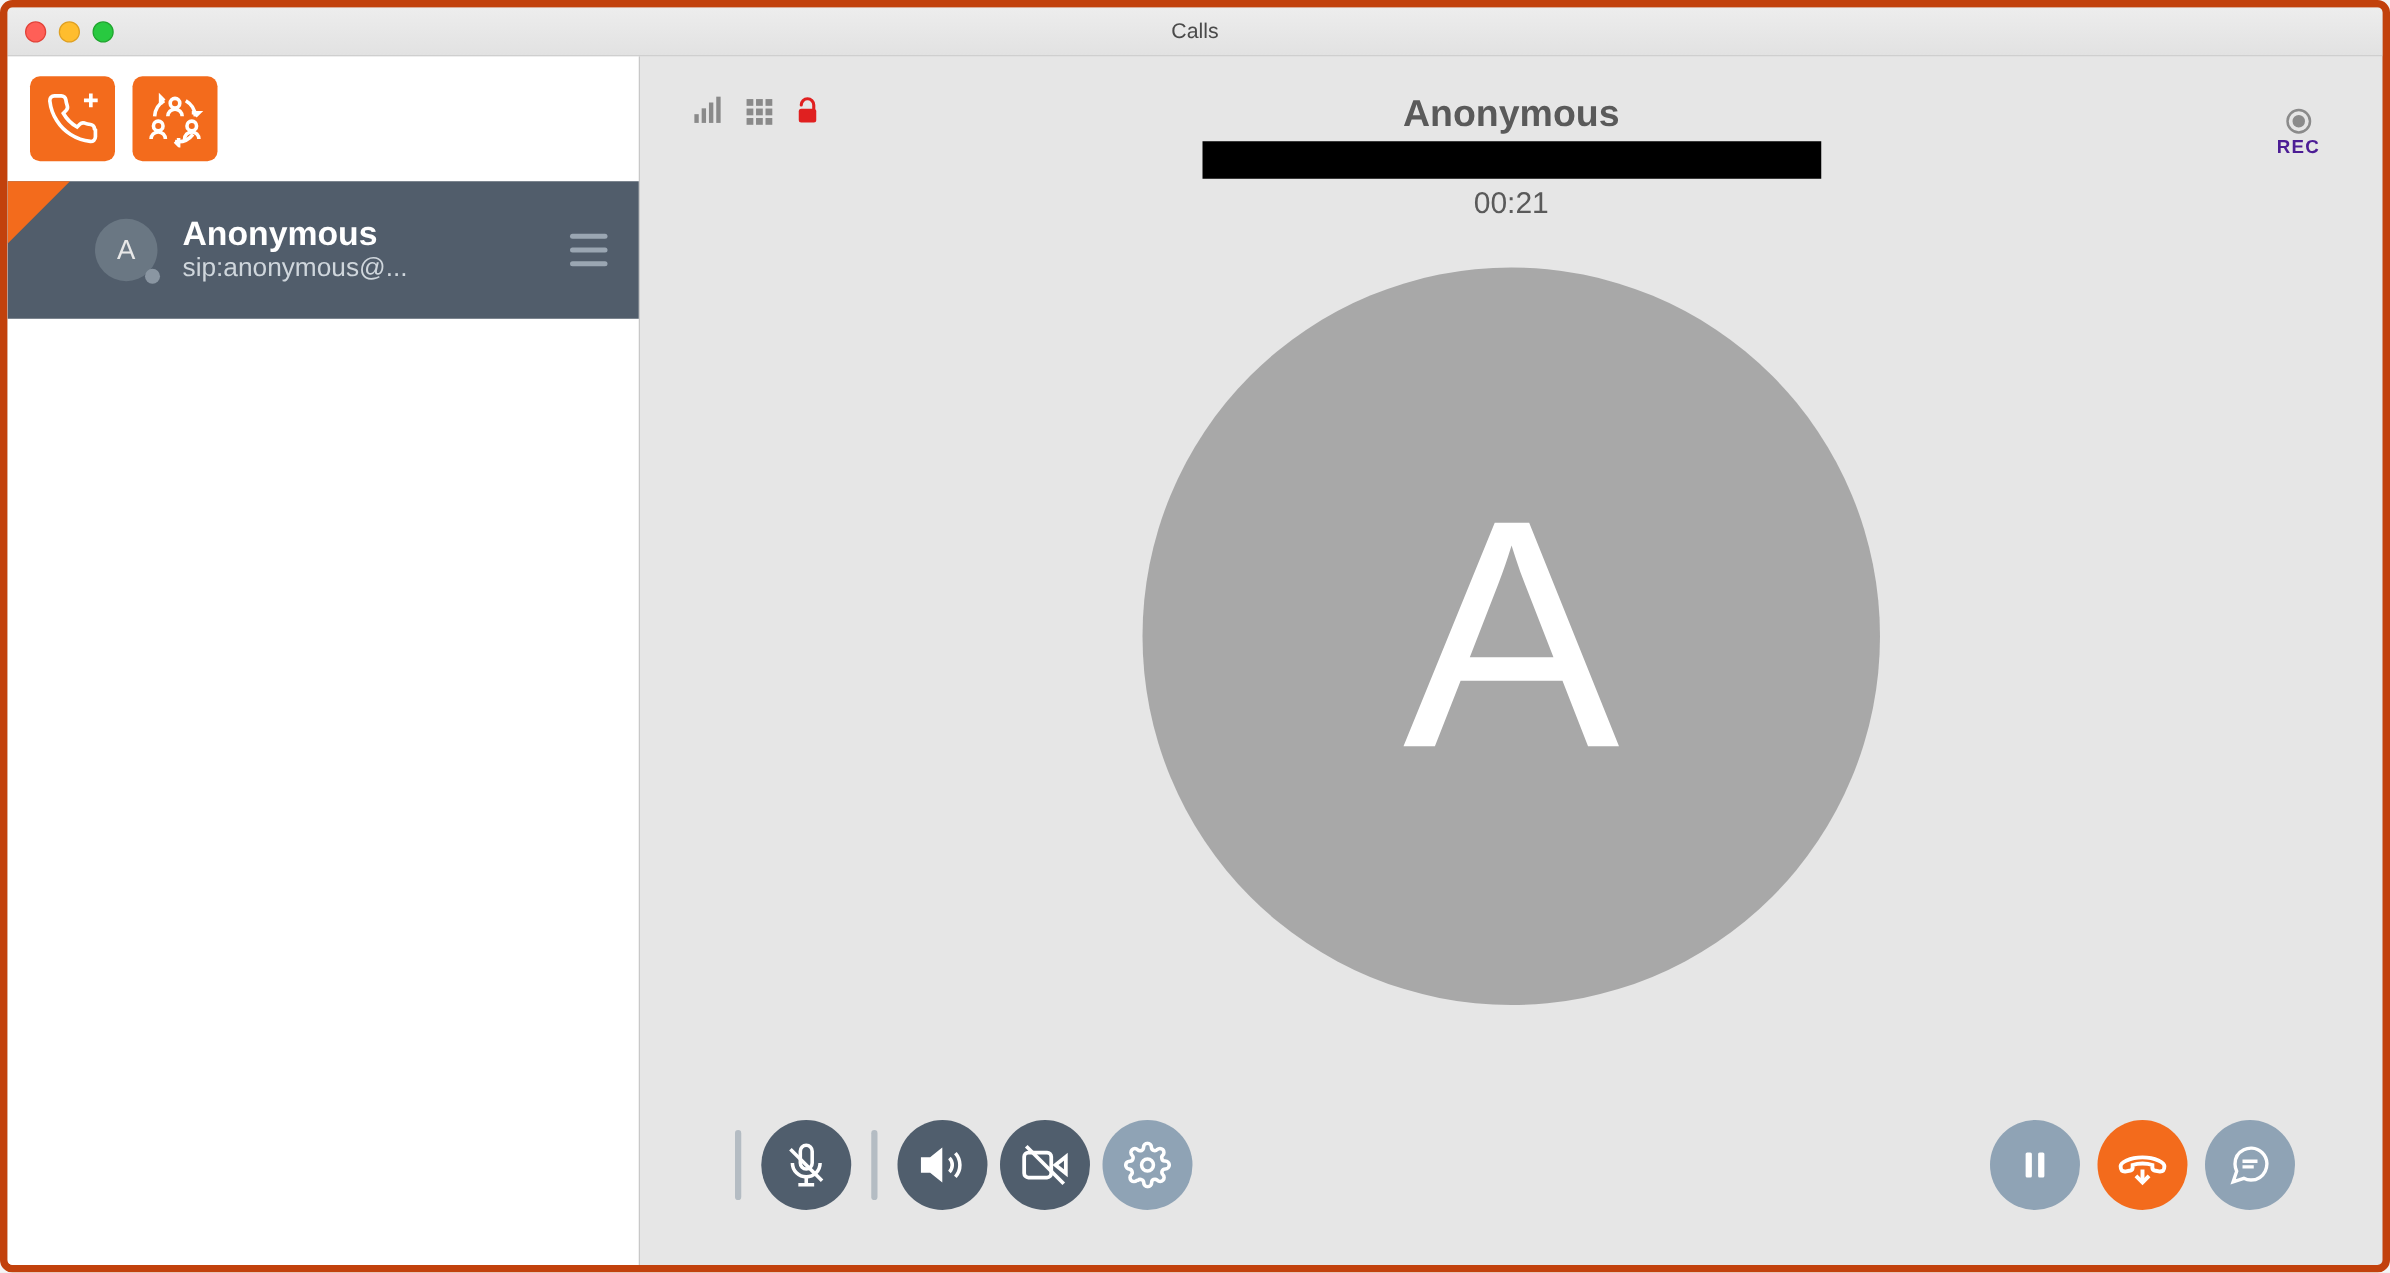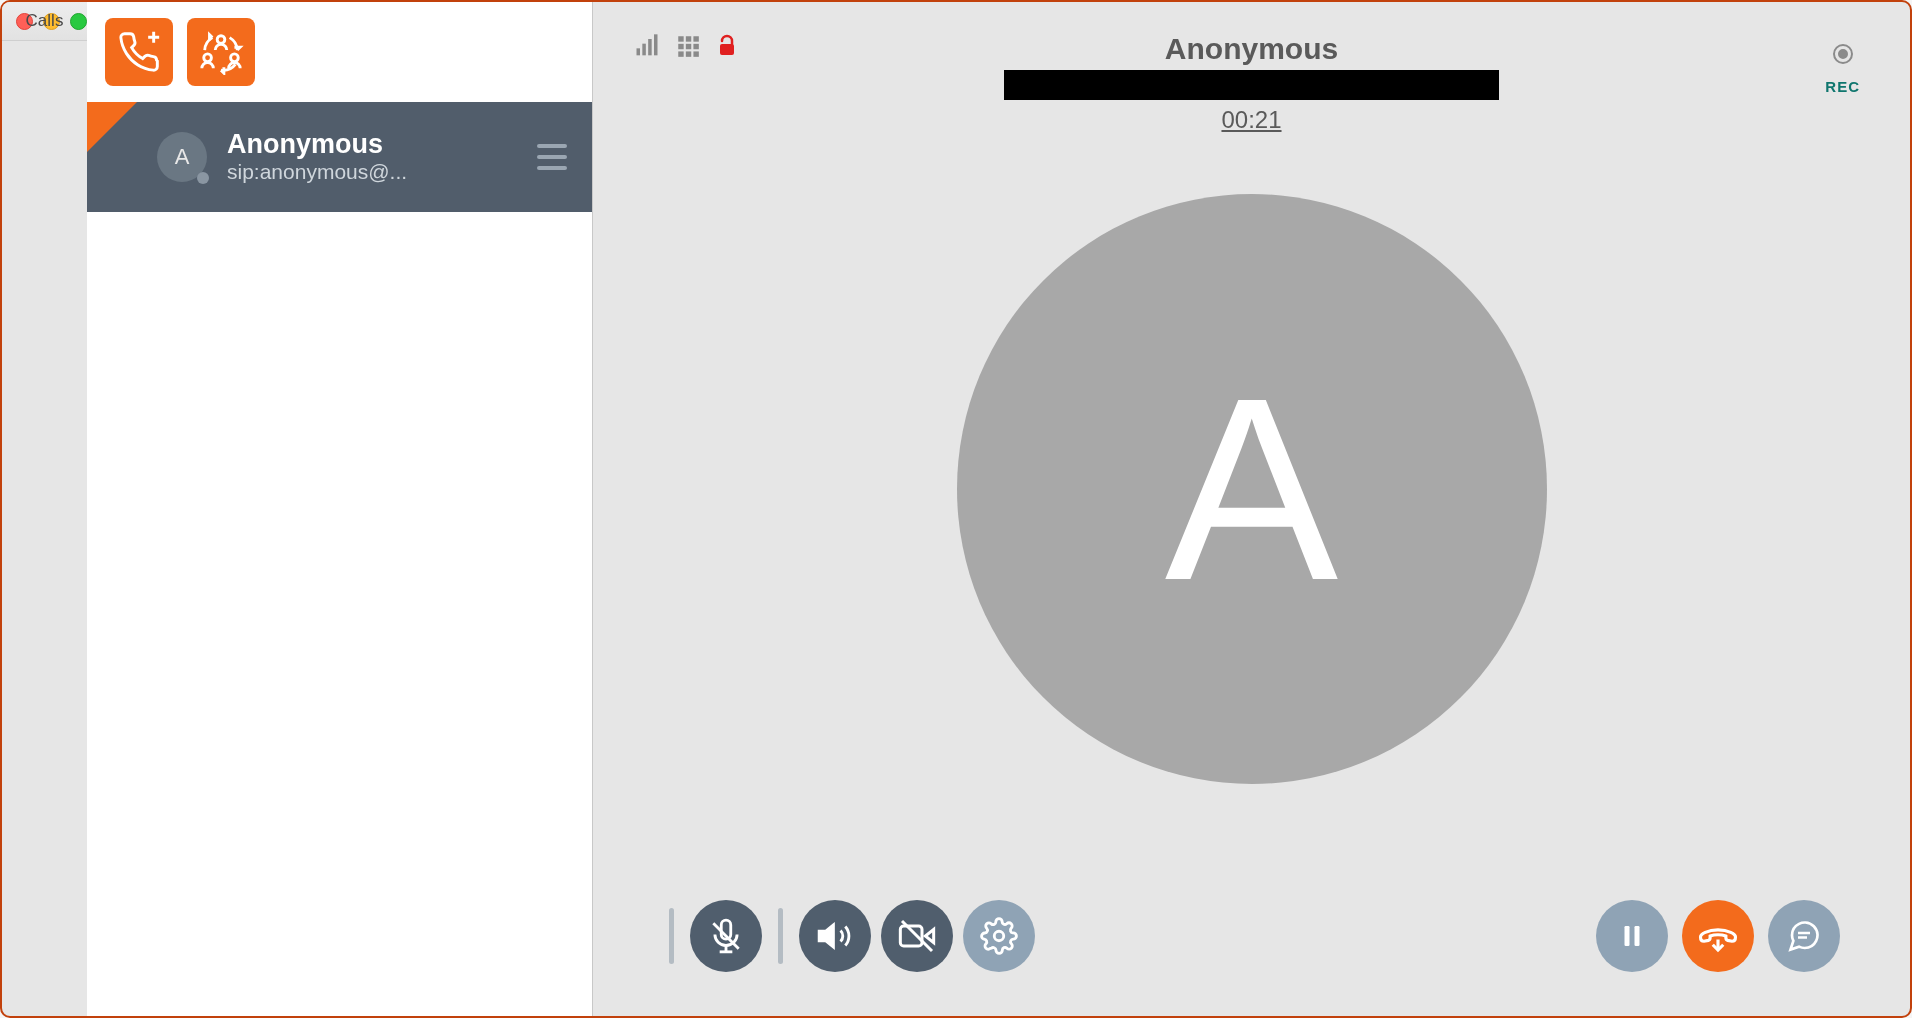--- a/index.html
+++ b/index.html
@@ -11,24 +11,24 @@
     --bg-main:#e6e6e6;
     --titlebar:#e7e6e6;
     --sidebar:#ffffff;
     --btn-grey:#505e6d;
     --btn-light:#8fa3b5;
   }
   html,body{margin:0;padding:0;width:100%;height:100%;font-family:-apple-system,Helvetica,Arial,sans-serif;background:#f5f5f5;}
   .window{
     width:1912px;height:1018px;
     box-sizing:border-box;
-    border:2px solid #c2410c;
+    border:6px solid #c2410c;
     border-radius:10px;
     overflow:hidden;
-    display:flex;flex-direction:row;
+    display:flex;flex-direction:column;
     background:var(--bg-main);
   }
   .titlebar{
     height:38px;
     background:linear-gradient(#ededed,#e2e2e2);
     border-bottom:1px solid #cfcfcf;
     display:flex;align-items:center;
     position:relative;
   }
   .traffic{display:flex;gap:10px;margin-left:14px;}
@@ -80,22 +80,22 @@
 
   .main{
     flex:1;display:flex;flex-direction:column;position:relative;
     padding:30px 40px 0 40px;
   }
   .top-row{display:flex;align-items:flex-start;height:70px;}
   .status-icons{display:flex;gap:14px;align-items:center;color:#7d7d7d;}
   .center-info{position:absolute;left:0;right:0;top:30px;display:flex;flex-direction:column;align-items:center;pointer-events:none;}
   .caller-big-name{font-size:30px;font-weight:700;color:#5a5a5a;}
   .redact{width:495px;height:30px;background:#000;margin-top:4px;}
-  .timer{font-size:24px;color:#5a5a5a;margin-top:6px;text-decoration:underline;}
-  .rec{position:absolute;right:50px;top:40px;display:flex;flex-direction:column;align-items:center;color:#0f766e;cursor:pointer;gap:12px;}
+  .timer{font-size:24px;color:#5a5a5a;margin-top:6px;}
+  .rec{position:absolute;right:50px;top:40px;display:flex;flex-direction:column;align-items:center;color:#4c1d95;cursor:pointer;}
   .rec-label{font-size:15px;font-weight:700;letter-spacing:1px;}
 
   .avatar-big-wrap{flex:1;display:flex;align-items:center;justify-content:center;}
   .avatar-big{
     width:590px;height:590px;border-radius:50%;background:#a8a8a8;
     display:flex;align-items:center;justify-content:center;
     font-size:260px;color:#fff;font-weight:400;
   }
 
   .controls{

